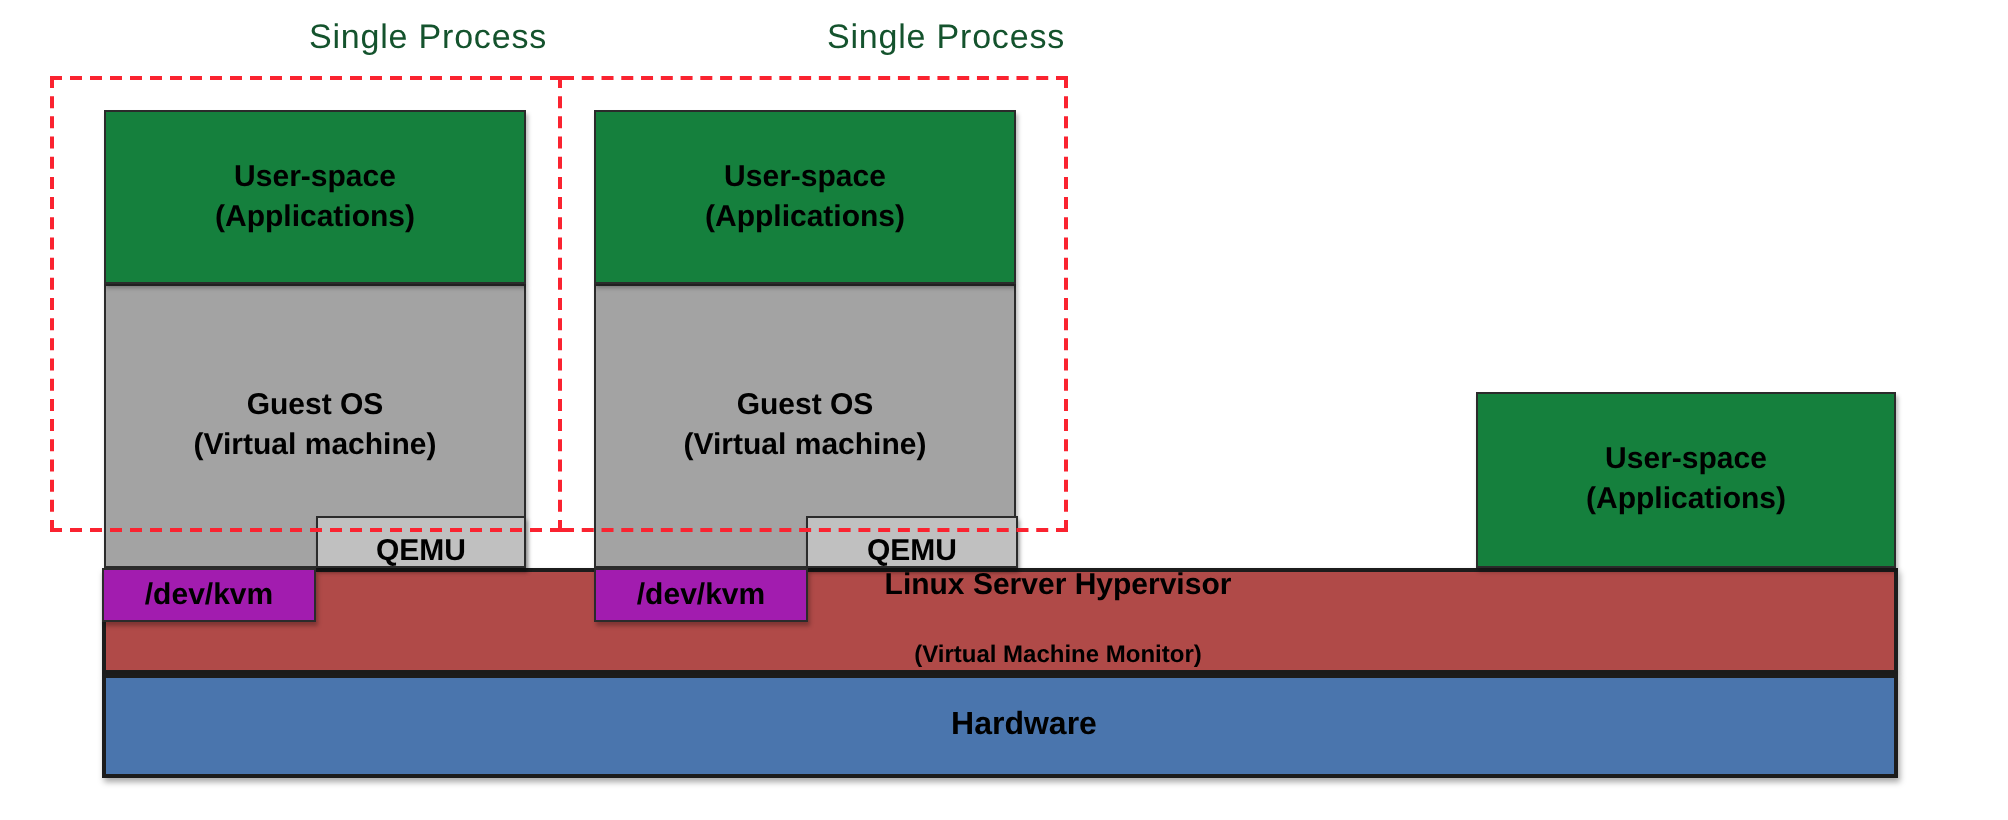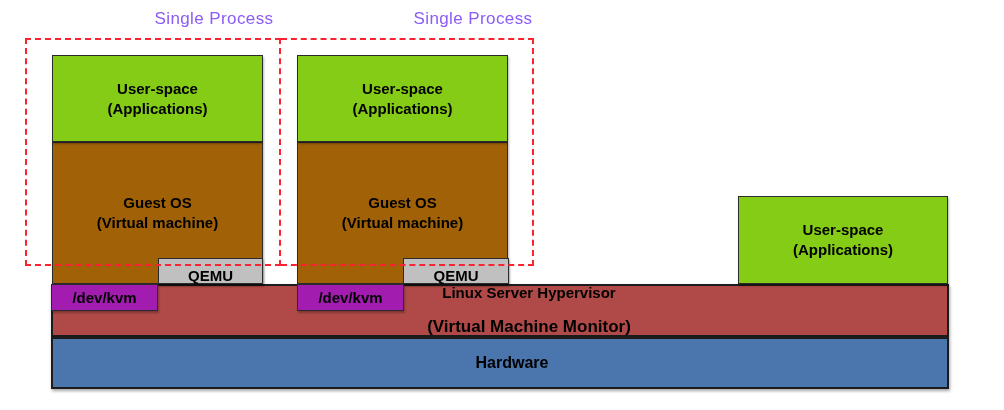--- a/index.html
+++ b/index.html
@@ -16,58 +16,58 @@
     color: #000000;
     overflow: hidden;
   }
   .proc-label {
     position: absolute;
     top: 9px;
     transform: translateX(-50%);
     font-size: 17px;
     font-weight: 400;
     letter-spacing: 0.4px;
-    color: #8b5cf6;
+    color: #14532d;
     white-space: nowrap;
   }
   .box {
     position: absolute;
     box-sizing: border-box;
     border: 1.5px solid #2b2b2b;
     display: flex;
     flex-direction: column;
     align-items: center;
     justify-content: center;
     text-align: center;
     font-weight: bold;
     font-size: 15px;
     line-height: 20px;
     box-shadow: 1px 2px 2px rgba(0,0,0,0.28);
   }
-  .userspace { background: #84cc16; z-index: 3; }
-  .guest     { background: #a16207; z-index: 2; }
+  .userspace { background: #15803d; z-index: 3; }
+  .guest     { background: #a3a3a3; z-index: 2; }
   .qemu      { background: #c0c0c0; z-index: 4; line-height: 15px; justify-content: flex-end; }
   .devkvm    { background: #a21caf; z-index: 4; line-height: 15px; }
   .bar {
     position: absolute;
     box-sizing: border-box;
     border: 2px solid #1c1c1c;
     display: flex;
     flex-direction: column;
     align-items: center;
     justify-content: center;
     text-align: center;
     font-weight: bold;
     box-shadow: 1px 2px 3px rgba(0,0,0,0.35);
     gap: 16px;
   }
   .bar-red  { background: #b04a48; z-index: 1; padding-left: 58px; }
   .bar-blue { background: #4a75ad; z-index: 1; font-size: 16px; padding-left: 24px; }
   .hyp-line1 { font-size: 15px; line-height: 17px; }
-  .hyp-line2 { font-size: 17px; line-height: 20px; }
+  .hyp-line2 { font-size: 12px; line-height: 20px; }
   .dashed-box {
     position: absolute;
     box-sizing: border-box;
     border: 2px dashed #fa2330;
     background: transparent;
     z-index: 6;
     pointer-events: none;
   }
   .dashed-box.no-left { border-left: none; }
 </style>

